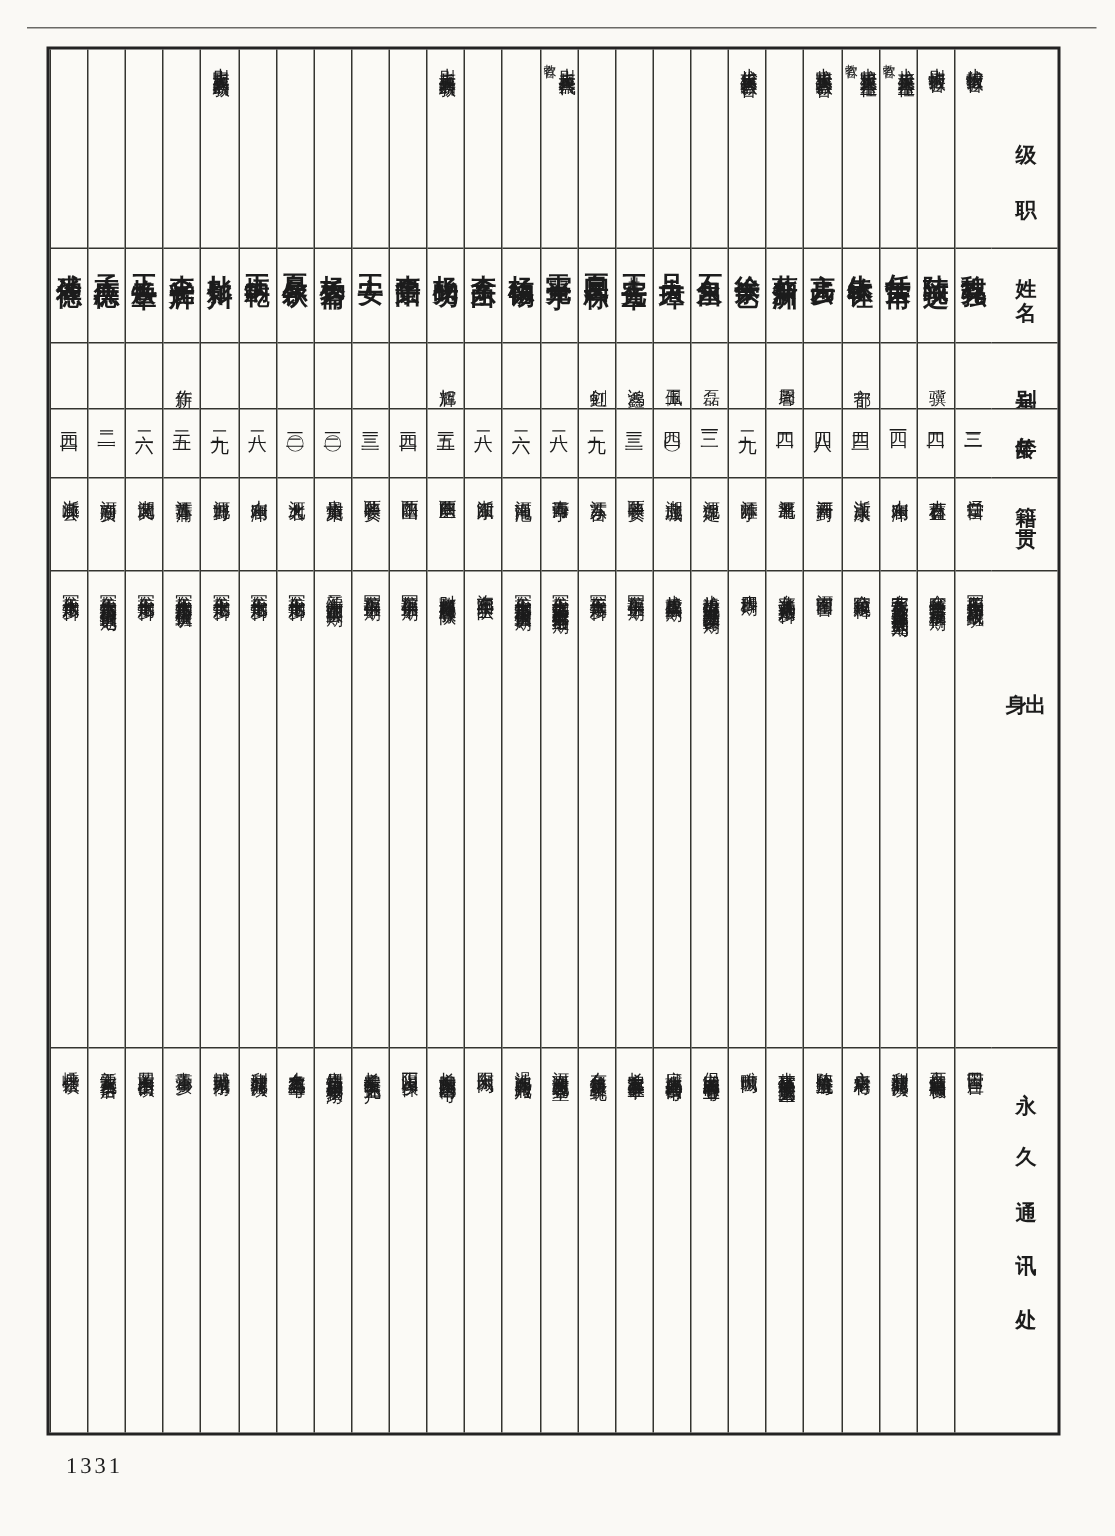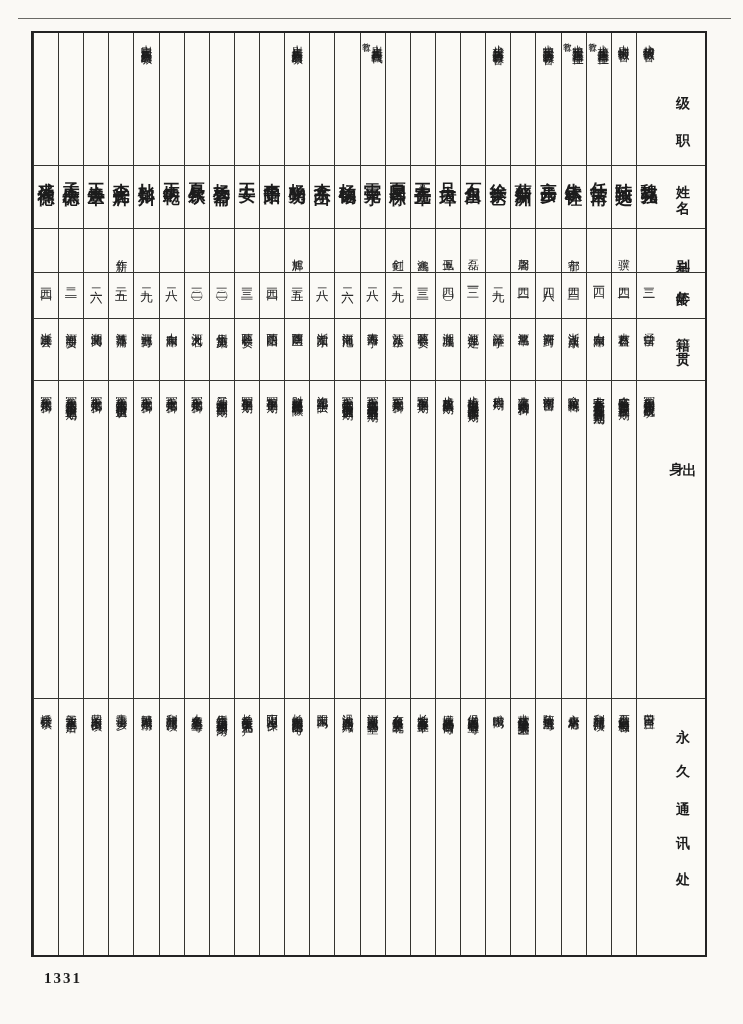--- a/index.html
+++ b/index.html
@@ -42,21 +42,21 @@
   .bg-text,.addr-text{font-size:11.5px;line-height:12.5px;padding-top:6px;letter-spacing:1px;}
   
   .hcell .vtext{font-size:14px;font-weight:700;}
   .h-rank{letter-spacing:38px;padding-top:52px;}
   .h-name{letter-spacing:16px;padding-top:8px;}
   .h-alias{letter-spacing:3px;padding-top:0;}
   .h-age{letter-spacing:1px;padding-top:7px;}
   .h-native{letter-spacing:14px;padding-top:8px;}
   .h-background{letter-spacing:128px;padding-top:70px;}
   .h-address{letter-spacing:36px;padding-top:18px;}
-  .page-number{position:absolute;left:44px;top:970px;font-size:15px;letter-spacing:2px;color:#1c1c1c;font-weight:bold;}
+  .page-number{position:absolute;left:44px;top:970px;font-size:15px;letter-spacing:2px;color:#1c1c1c;}
 </style>
 </head>
 <body>
 
 <div class="page-top-rule"></div>
 
 <div class="table-wrap">
   <div class="col hdr">
     <div class="cell hcell r-rank">
         <div class="vtext h-rank">级职</div>

